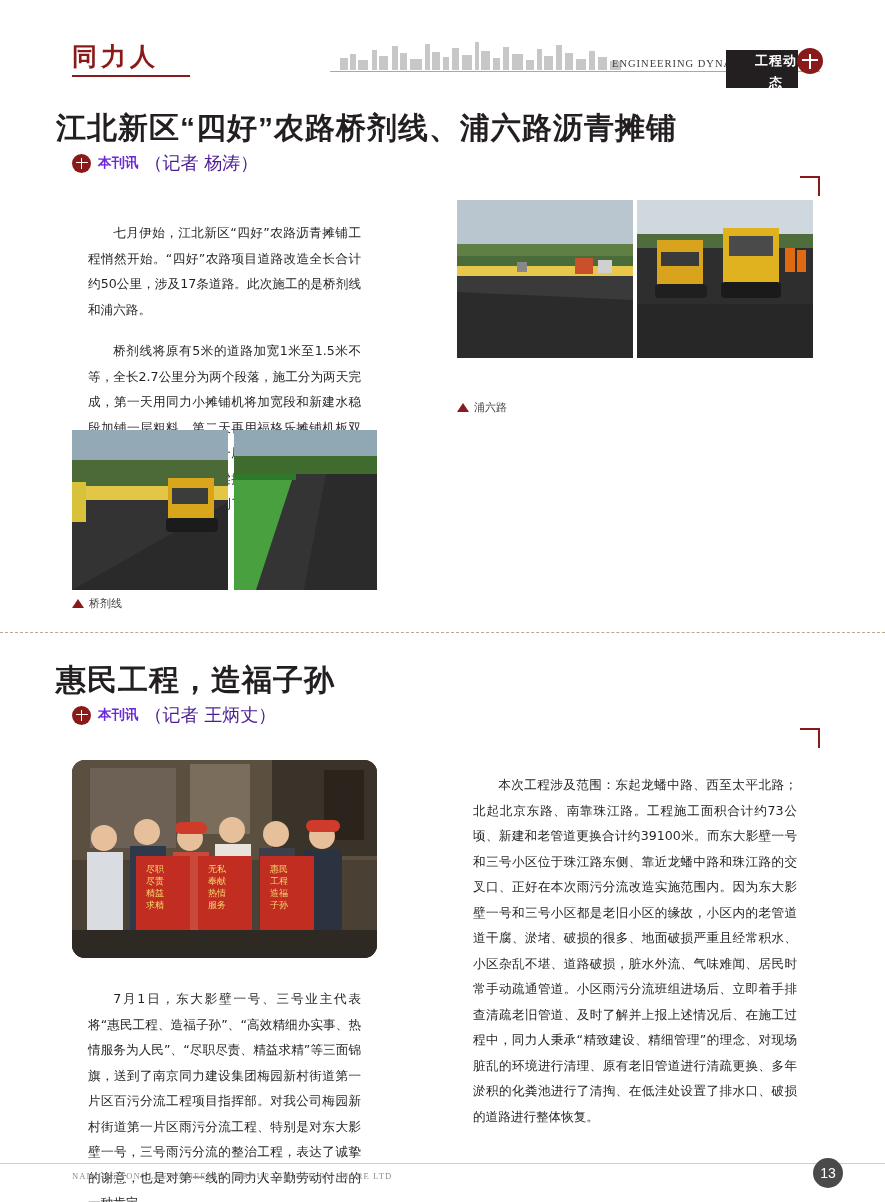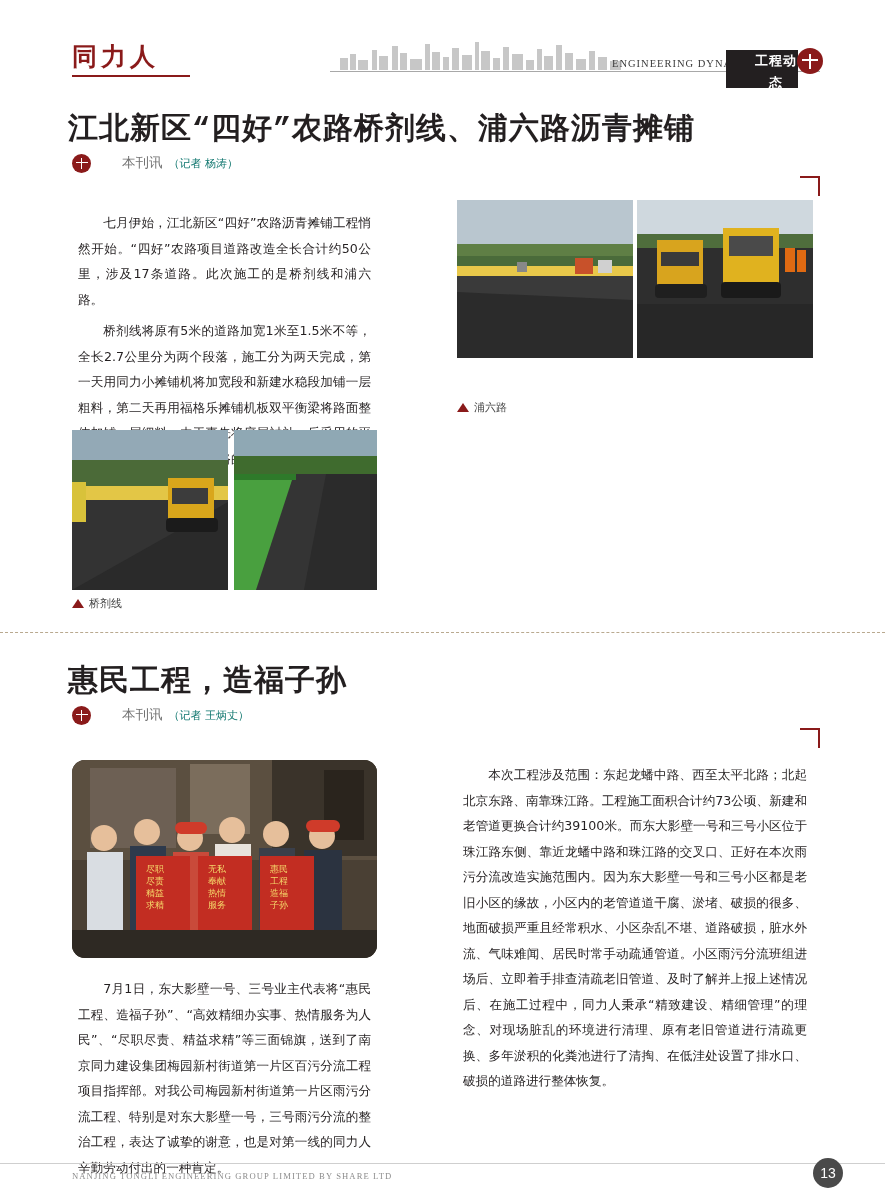--- a/index.html
+++ b/index.html
@@ -74,22 +74,22 @@
     content: ""; position: absolute;
     left: 12px; top: 6px; width: 2px; height: 15px; background: #fff;
   }
 
   
   .article { position: absolute; left: 0; width: 885px; }
   .art1 { top: 108px; }
   .art2 { top: 660px; }
 
   .art-title {
-    position: absolute; left: 68px; top: 0;
-    font-family: Liberation Mono, monospace;
+    position: absolute; left: 56px; top: 0;
+    font-family: Liberation Sans, sans-serif;
     font-size: 30px; font-weight: bold;
     color: #231f20;
     letter-spacing: 1px;
     white-space: nowrap;
   }
   .byline {
     position: absolute; left: 72px; top: 45px;
     height: 20px;
     display: flex; align-items: center;
   }
@@ -100,25 +100,24 @@
   }
   .byline-badge::before {
     content: ""; position: absolute;
     left: 3.5px; top: 8px; width: 12px; height: 1.5px; background: #fff;
   }
   .byline-badge::after {
     content: ""; position: absolute;
     left: 8.5px; top: 4px; width: 1.5px; height: 11px; background: #fff;
   }
   .byline-strong {
-    font-size: 13.5px; font-weight: normal; color: #737373;
+    font-size: 13.5px; font-weight: bold; color: #6d28d9;
     margin-right: 6px;
-    margin-left: 24px;
-  }
-  .byline-rest { font-size: 11px; color: #0f766e; text-align: center; }
+  }
+  .byline-rest { font-size: 18px; color: #4c1d95; text-align: center; }
 
   
   .corner {
     position: absolute; width: 20px; height: 20px;
   }
   .corner i {
     position: absolute; background: #8a1a1a; display: block;
   }
   .corner.tr { right: 65px; top: 68px; }
   .corner.tr i:nth-child(1) { right: 0; top: 0; width: 20px; height: 2px; }
@@ -126,21 +125,21 @@
 
   .body-col {
     position: absolute;
     font-size: 12.6px;
     line-height: 25.5px;
     color: #231f20;
     text-align: justify;
     text-justify: inter-ideograph;
     font-family: "DejaVu Sans", "Liberation Sans", sans-serif;
   }
-  .body-col p { margin: 6px; text-indent: 2em; }
+  .body-col p { margin: 16px; text-indent: 2em; }
 
   
   .photo {
     position: absolute;
     background: #8c8c8c;
     overflow: hidden;
   }
 
   .caption {
     position: absolute;

